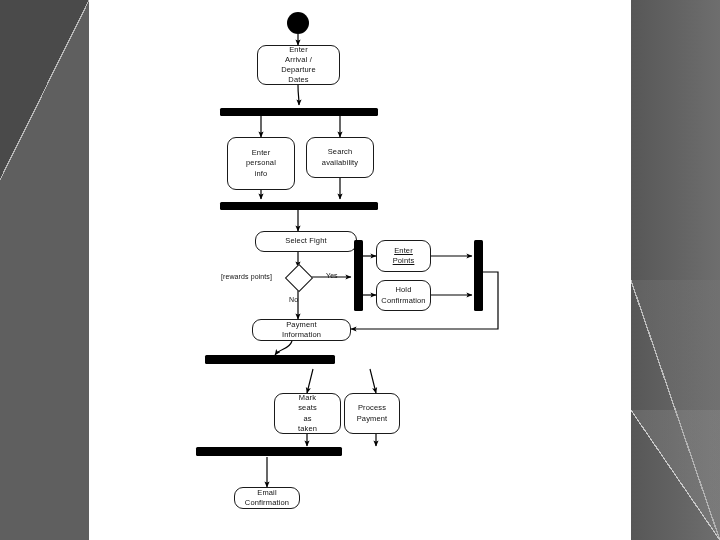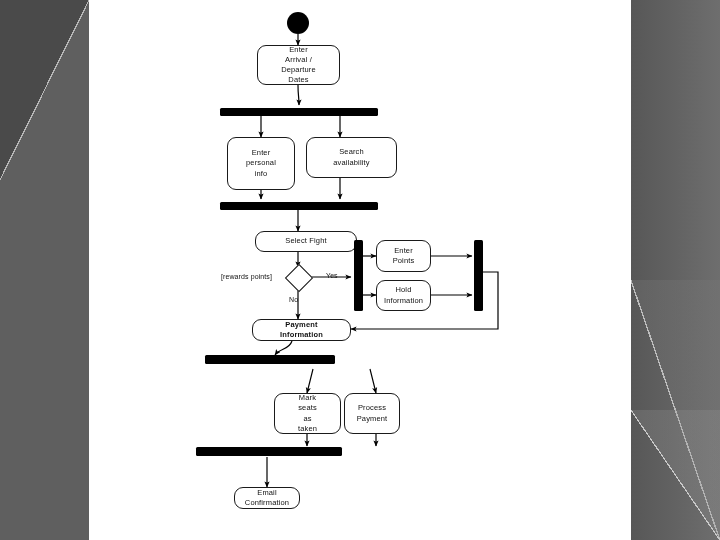--- a/index.html
+++ b/index.html
@@ -186,41 +186,41 @@
     </svg>
 
     <div class="start-node" style="left:198px; top:12px; width:22px; height:22px;"></div>
 
     <div class="node" style="left:168px; top:45px; width:83px; height:40px;">Enter Arrival / Departure Dates</div>
 
     <div class="bar" style="left:131px; top:108px; width:158px; height:8px;"></div>
 
     <div class="node" style="left:138px; top:137px; width:68px; height:53px;">Enter personal info</div>
 
-    <div class="node" style="left:217px; top:137px; width:91px; height:41px;">Search availability</div>
+    <div class="node" style="left:217px; top:137px; width:68px; height:41px;">Search availability</div>
 
     <div class="bar" style="left:131px; top:202px; width:158px; height:8px;"></div>
 
     <div class="node" style="left:166px; top:231px; width:102px; height:21px;">Select Fight</div>
 
     <div class="diamond" style="left:200px; top:268px; width:18px; height:18px;"></div>
 
     <div class="edge-label" style="left:132px; top:273px;">[rewards points]</div>
     <div class="edge-label" style="left:237px; top:272px;">Yes</div>
     <div class="edge-label" style="left:200px; top:296px;">No</div>
 
     <div class="bar" style="left:265px; top:240px; width:9px; height:71px;"></div>
 
-    <div class="node" style="left:287px; top:240px; width:55px; height:32px;">Enter Points</div>
-
-    <div class="node" style="left:287px; top:280px; width:55px; height:31px;">Hold Information</div>
+    <div class="node" style="left:287px; top:240px; width:55px; height:32px;text-decoration:underline;">Enter Points</div>
+
+    <div class="node" style="left:287px; top:280px; width:55px; height:31px;">Hold Confirmation</div>
 
     <div class="bar" style="left:385px; top:240px; width:9px; height:71px;"></div>
 
-    <div class="node" style="left:163px; top:319px; width:99px; height:22px;font-weight:bold;">Payment Information</div>
+    <div class="node" style="left:163px; top:319px; width:99px; height:22px;">Payment Information</div>
 
     <div class="bar" style="left:116px; top:355px; width:130px; height:9px;"></div>
 
     <div class="node" style="left:185px; top:393px; width:67px; height:41px;">Mark seats as taken</div>
 
     <div class="node" style="left:255px; top:393px; width:56px; height:41px;">Process Payment</div>
 
     <div class="bar" style="left:107px; top:447px; width:146px; height:9px;"></div>
 
     <div class="node" style="left:145px; top:487px; width:66px; height:22px;">Email Confirmation</div>

